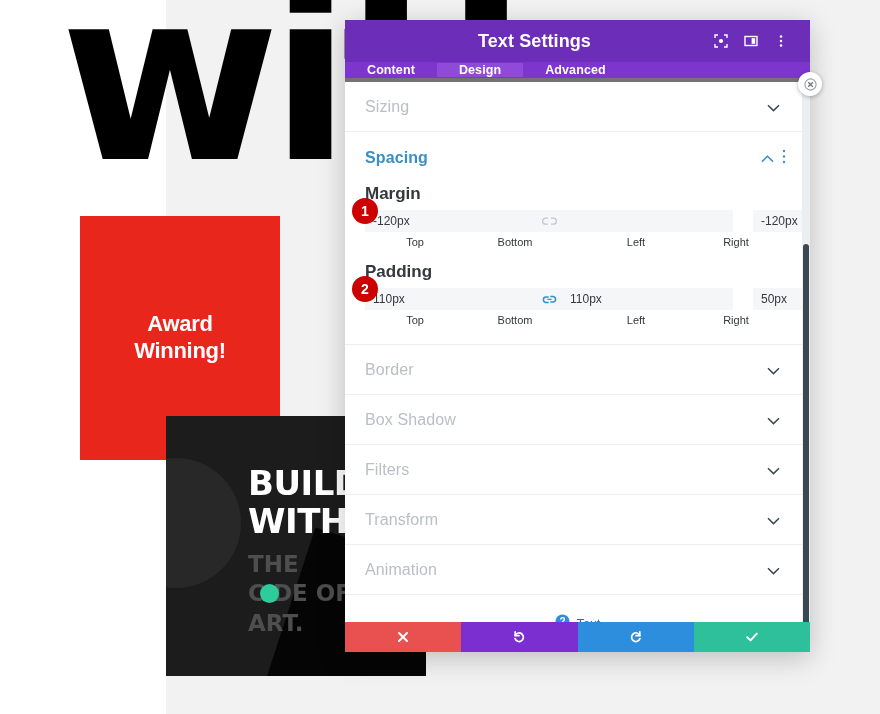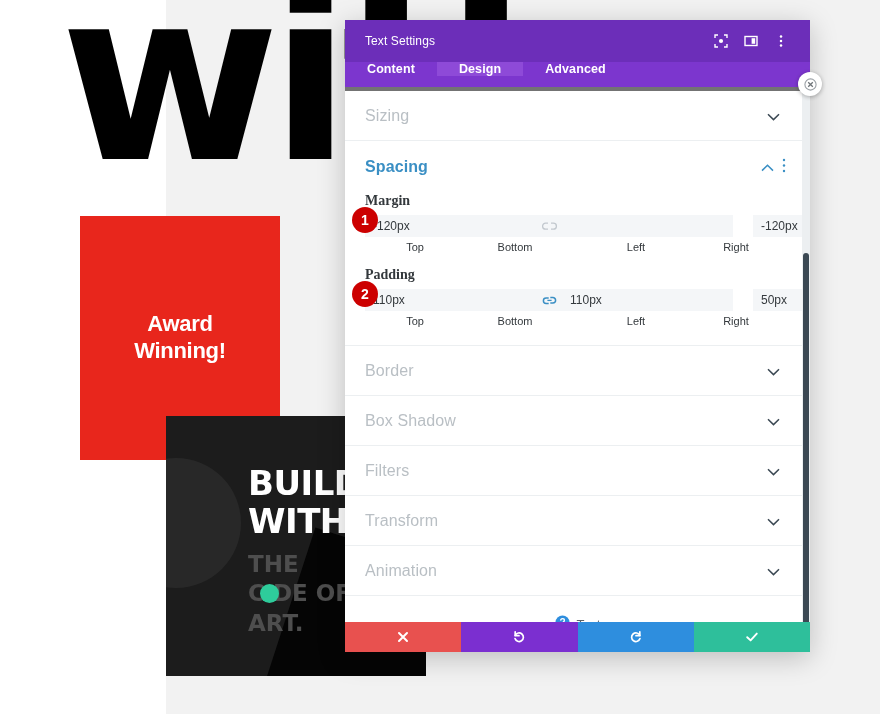--- a/index.html
+++ b/index.html
@@ -96,34 +96,35 @@
   }
 
   #modal-header {
     background: #6c2eb9;
     height: 42px;
     display: flex; align-items: center;
     padding: 0 16px 0 20px;
     flex: none;
   }
   #modal-title {
-    color: #ffffff; font-size: 12px; font-weight: 400; flex: 1;
+    color: #ffffff; font-size: 18px; font-weight: 700; flex: 1;
     letter-spacing: 0.1px;
+    text-align: center;
   }
   .hdr-icon {
     width: 26px; height: 26px;
     display: flex; align-items: center; justify-content: center;
     cursor: pointer; margin-left: 4px;
   }
   .hdr-icon svg { display: block; }
 
   #modal-tabs {
     background: #7c36ce;
-    height: 25px;
-    display: flex; align-items: flex-start;
+    height: 16px;
+    display: flex; align-items: center;
     flex: none;
   }
   .tab {
     padding: 0 22px;
     display: flex; align-items: center;
     color: #ffffff; font-size: 12.5px; font-weight: 700;
     cursor: pointer;
     letter-spacing: 0.1px;
   }
   .tab.active { background: #8e4ad8; }
@@ -178,23 +179,22 @@
     padding: 0 24px 0 20px;
   }
   #spacing-head .acc-label {
     flex: 1; color: #3a8fc4; font-size: 16px; letter-spacing: 0.1px; font-weight: bold;
   }
   #spacing-head .chev-up { color: #3a8fc4; margin-right: 8px; }
   #spacing-head .dots { color: #3a8fc4; }
 
   .field-group { padding: 0 24px 0 20px; position: relative; }
   .field-label {
-    font-size: 14px; font-weight: 700; color: #33383c;
+    font-size: 17px; font-weight: 700; color: #33383c;
     margin-bottom: 6px;
-    font-family: Liberation Serif, serif;
   }
   .inputs-row { display: flex; align-items: stretch; }
   .inputs-half { display: flex; flex: 1; align-items: stretch; }
   .divider-v { width: 1px; background: #d9dde0; margin: 0 10px; }
 
   .inp {
     flex: 1;
     height: 22px;
     background: #f4f6f8;
     border: none;

